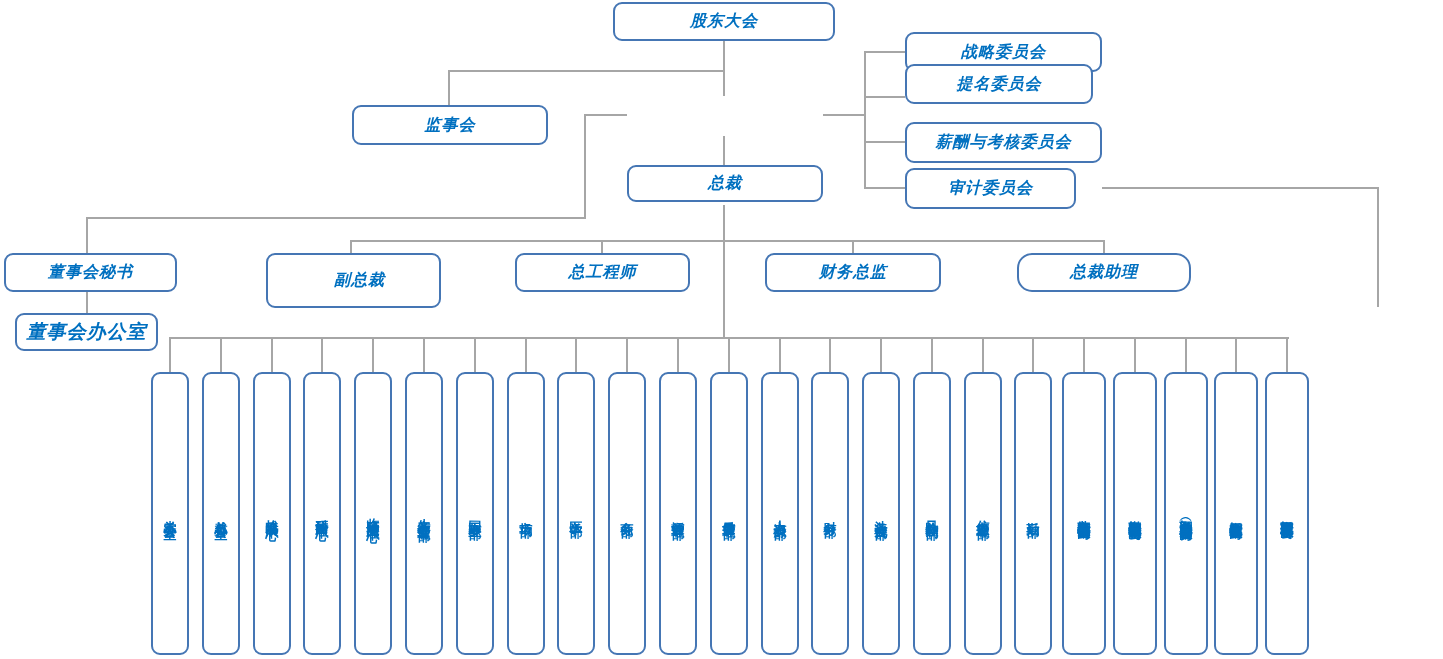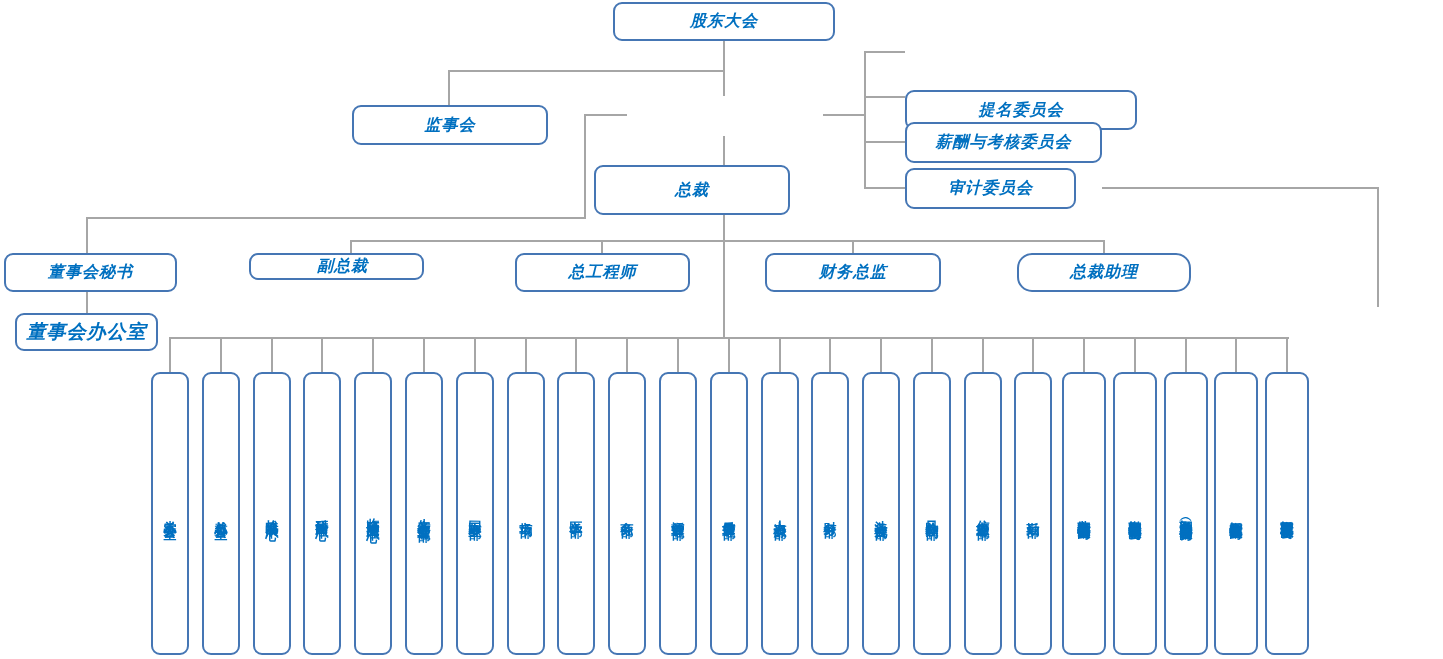--- a/index.html
+++ b/index.html
@@ -83,28 +83,29 @@
   <div class="line v" style="left:982px;top:337px;height:36px;"></div>
   <div class="line v" style="left:1032px;top:337px;height:36px;"></div>
   <div class="line v" style="left:1083px;top:337px;height:36px;"></div>
   <div class="line v" style="left:1134px;top:337px;height:36px;"></div>
   <div class="line v" style="left:1185px;top:337px;height:36px;"></div>
   <div class="line v" style="left:1235px;top:337px;height:36px;"></div>
   <div class="line v" style="left:1286px;top:337px;height:36px;"></div>
 
   <div class="box hbox" style="left:613px;top:2px;width:222px;height:39px;">股东大会</div>
   <div class="box hbox" style="left:352px;top:105px;width:196px;height:40px;text-align:center;">监事会</div>
-  <div class="box hbox" style="left:594px;top:165px;width:196px;height:50px;">总裁</div>
+  <div class="box hbox" style="left:627px;top:165px;width:196px;height:37px;">总裁</div>
 
-  <div class="box hbox" style="left:905px;top:90px;width:232px;height:40px;">提名委员会</div>
+  <div class="box hbox" style="left:905px;top:32px;width:197px;height:40px;">战略委员会</div>
+  <div class="box hbox" style="left:905px;top:64px;width:188px;height:40px;">提名委员会</div>
   <div class="box hbox" style="left:905px;top:122px;width:197px;height:41px;">薪酬与考核委员会</div>
   <div class="box hbox" style="left:905px;top:168px;width:171px;height:41px;">审计委员会</div>
 
   <div class="box hbox" style="left:4px;top:253px;width:173px;height:39px;">董事会秘书</div>
-  <div class="box hbox" style="left:249px;top:253px;width:175px;height:27px;padding-left:12px;">副总裁</div>
+  <div class="box hbox" style="left:266px;top:253px;width:175px;height:55px;padding-left:12px;">副总裁</div>
   <div class="box hbox" style="left:515px;top:253px;width:175px;height:39px;">总工程师</div>
   <div class="box hbox" style="left:765px;top:253px;width:176px;height:39px;">财务总监</div>
   <div class="box hbox" style="left:1017px;top:253px;width:174px;height:39px;border-radius:15px;">总裁助理</div>
 
   <div class="box hbox small" style="left:15px;top:313px;width:143px;height:38px;">董事会办公室</div>
 
   <div class="box vbox" style="left:151px;">党委办公室</div>
   <div class="box vbox" style="left:202px;">总裁办公室</div>
   <div class="box vbox" style="left:253px;">战略发展中心</div>
   <div class="box vbox" style="left:303px;">科研管理中心</div>

